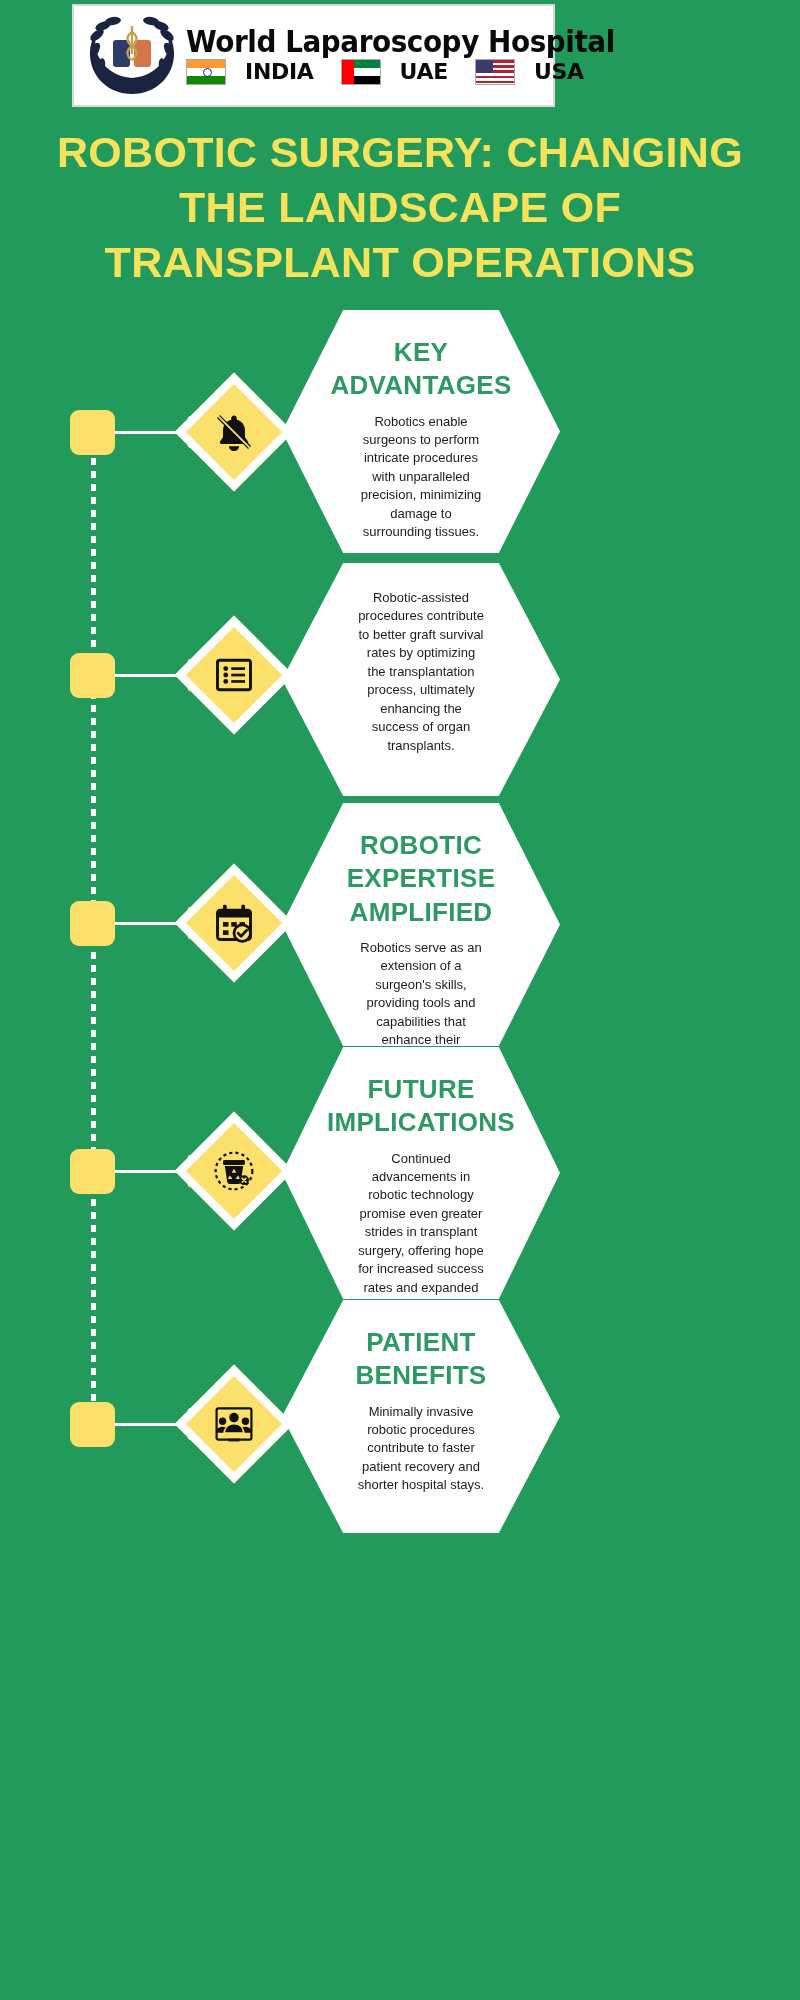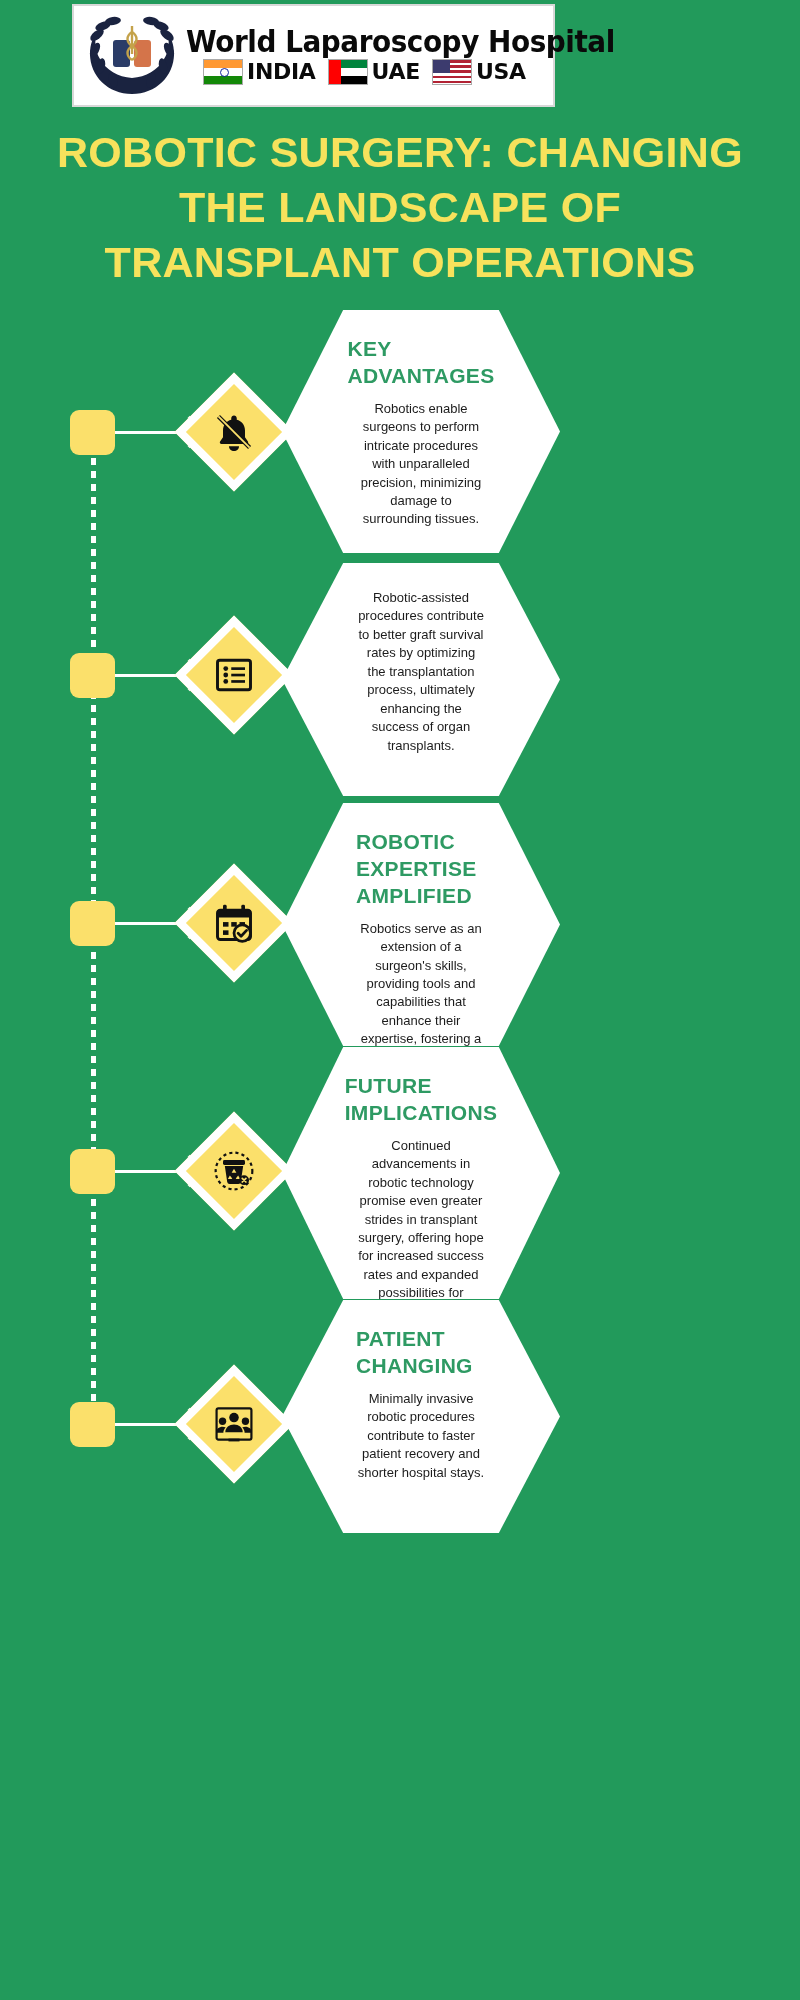--- a/index.html
+++ b/index.html
@@ -19,21 +19,21 @@
   }
   .crest{ width:104px; height:92px; position:relative; flex:0 0 104px; }
   .crest svg{ width:100%; height:100%; display:block; }
   .logo-right{ flex:1; display:flex; flex-direction:column; justify-content:center; gap:2px; padding-left:2px;}
   .logo-title{
     font-family:"DejaVu Sans", sans-serif;
     font-weight:bold; font-size:30px; letter-spacing:-0.5px;
     color:#0A0A0A; line-height:1; white-space:nowrap;
     transform:scaleX(0.93); transform-origin:left center;
   }
-  .flag-row{ display:flex; align-items:center; gap:4px;margin-left:17px; }
+  .flag-row{ display:flex; align-items:center; gap:19px; }
   .flag{ width:40px; height:26px; flex:0 0 40px; position:relative; border:1px solid #AAA;}
   .cn{ font-family:"DejaVu Sans", sans-serif; font-weight:bold; font-size:22px; color:#0A0A0A; letter-spacing:-0.3px; margin-right:8px;}
   
   .f-in{ background:linear-gradient(#FF9933 0 33.3%, #FFFFFF 33.3% 66.6%, #138808 66.6% 100%); }
   .f-in::after{content:"";position:absolute;left:50%;top:50%;width:7px;height:7px;margin:-3.5px 0 0 -3.5px;border:1.4px solid #15299E;border-radius:50%;}
   
   .f-ae{ background:linear-gradient(#00843D 0 33.3%, #FFFFFF 33.3% 66.6%, #000000 66.6% 100%); }
   .f-ae::before{content:"";position:absolute;left:0;top:0;bottom:0;width:12px;background:#FF0000;}
   
   .f-us{ background:repeating-linear-gradient(#B22234 0 2.6px, #FFFFFF 2.6px 5.2px); }
@@ -77,22 +77,22 @@
   .diamond .ic svg{ width:100%; height:100%; display:block; }
 
   
   .hex{
     position:absolute; background:#FFFFFF;
     clip-path:polygon(22% 0%, 78% 0%, 100% 50%, 78% 100%, 22% 100%, 0% 50%);
     display:flex; flex-direction:column; align-items:center;
     padding:26px 74px 22px 74px;
   }
   .hx-title{
-    color:#2E9A63; font-weight:bold; font-size:21px; line-height:1.28;
-    letter-spacing:0.3px; margin-bottom:10px;
+    color:#2E9A63; font-weight:bold; font-size:26px; line-height:1.28;
+    text-align:center; letter-spacing:0.3px; margin-bottom:10px;
     font-family:"Liberation Sans", sans-serif;
   }
   .hx-body{
     color:#1C1C1C; font-size:13px; line-height:1.42; text-align:center;
     font-family:"Liberation Sans", sans-serif;
   }
 </style>
 </head>
 <body>
 
@@ -262,16 +262,16 @@
         <path d="M14.5 33c0-5.3 4.3-8.4 9.5-8.4s9.5 3.1 9.5 8.4z" fill="#111"></path>
         <circle cx="11.5" cy="21" r="4" fill="#111"></circle>
         <path d="M4.5 33.5c0-4.2 3.2-6.6 7-6.6 1.3 0 2.5.3 3.5.8-1.6 1.5-2.6 3.5-2.6 5.8z" fill="#111"></path>
         <circle cx="36.5" cy="21" r="4" fill="#111"></circle>
         <path d="M43.5 33.5c0-4.2-3.2-6.6-7-6.6-1.3 0-2.5.3-3.5.8 1.6 1.5 2.6 3.5 2.6 5.8z" fill="#111"></path>
         <rect x="18" y="40" width="12" height="3" fill="#111"></rect>
       </svg>
     </span>
   </div>
   <div class="hex" style="left:282px; top:0px; width:278px; height:233px;">
-    <div class="hx-title">PATIENT CHANGING</div>
+    <div class="hx-title">PATIENT BENEFITS</div>
     <div class="hx-body">Minimally invasive robotic procedures contribute to faster patient recovery and shorter hospital stays.</div>
   </div>
 </div>
 
 </body></html>

